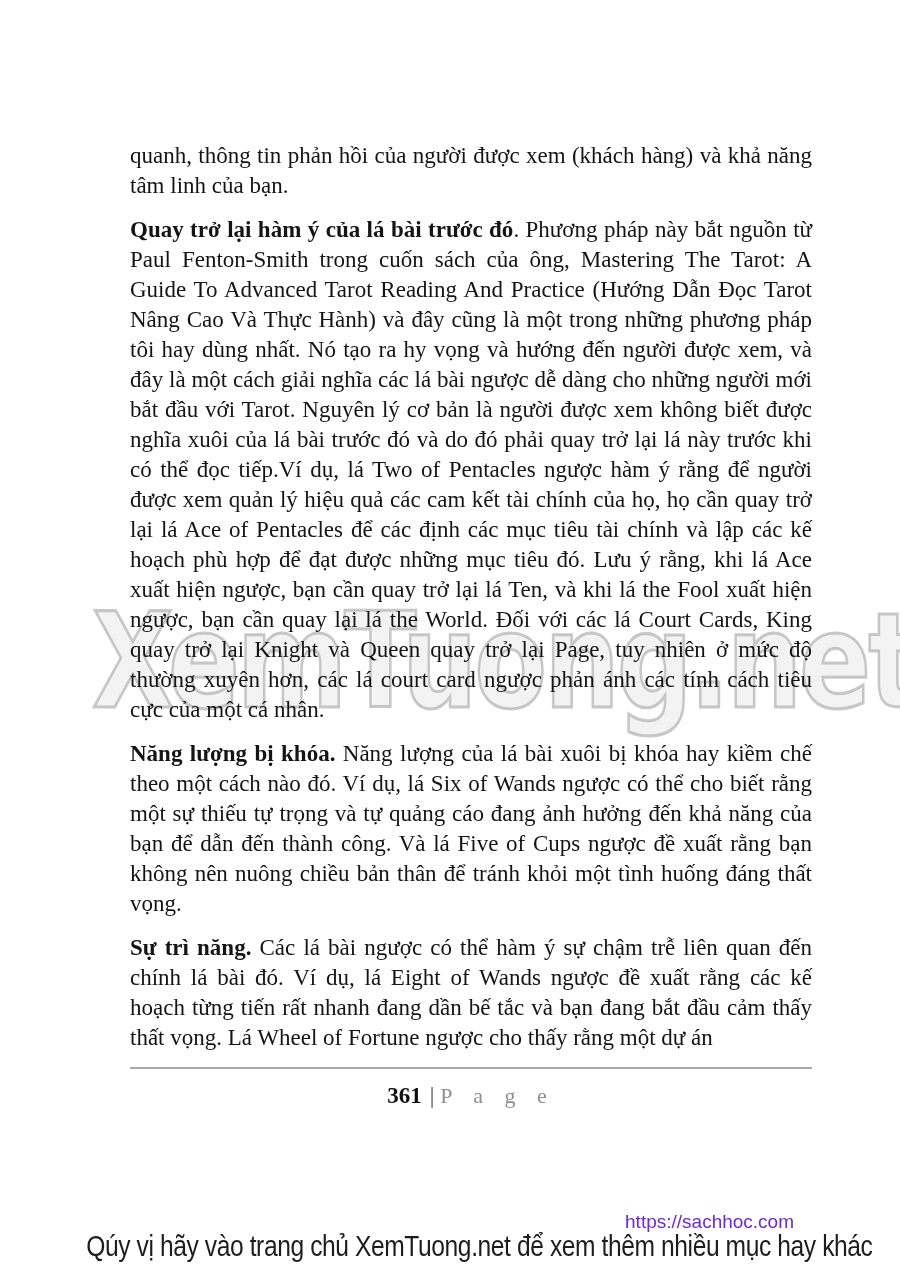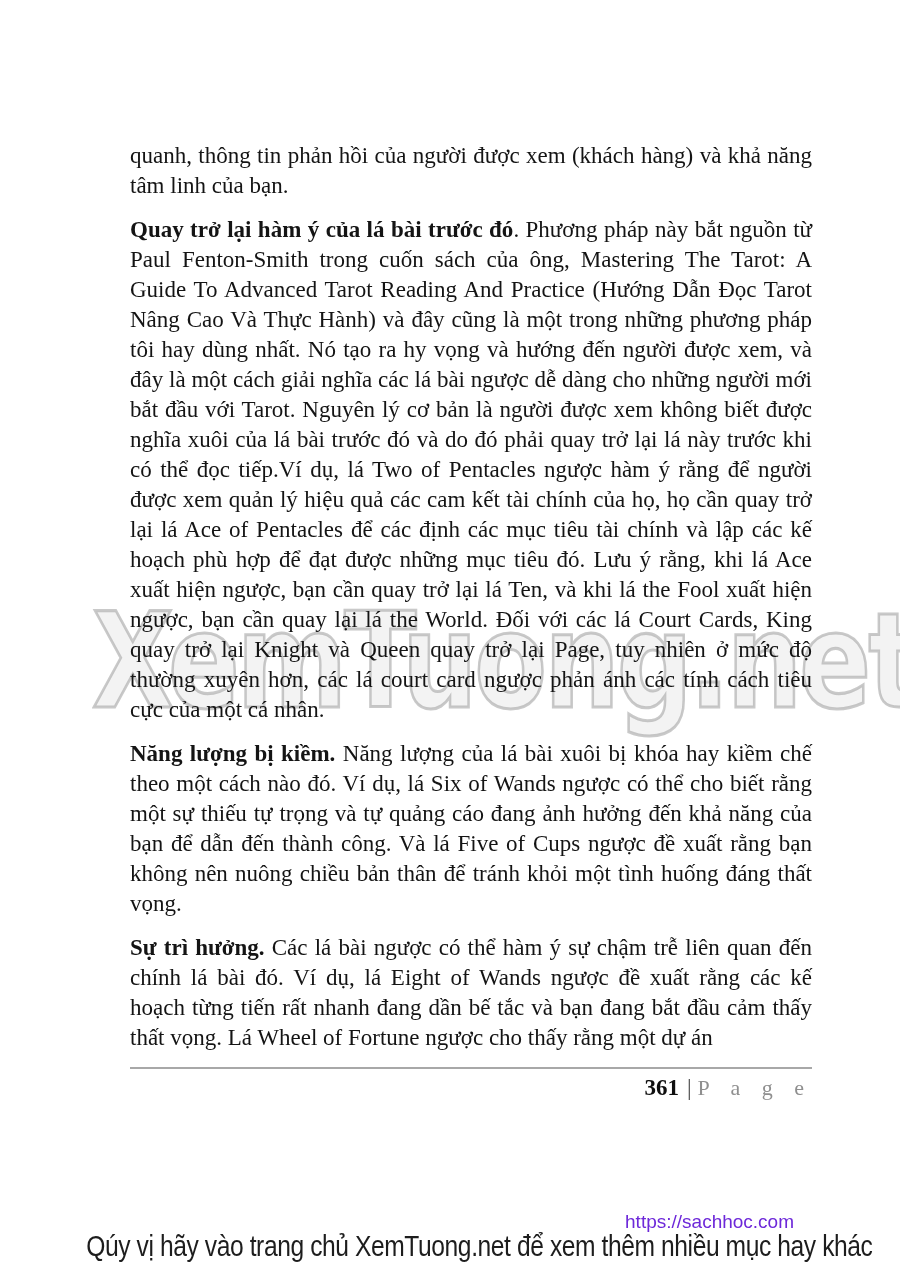--- a/index.html
+++ b/index.html
@@ -48,23 +48,23 @@
   .lead { font-weight: bold; margin-top: 22px; }
 
   .footer-rule {
     border: none;
     border-top: 2px solid #a8a8a8;
     margin: 6px 0 0 0;
     width: 682px;
   }
 
   .page-number-row {
-    margin-top: 4px;
+    margin-top: 12px;
     font-size: 23px;
-    text-align: right;
+    text-align: center;
   }
   .page-number-row .num { font-weight: bold; color: #0f0f0f; }
   .page-number-row .sep { color: #4a4a4a; margin: 0 6px 0 8px; font-weight: 400; }
   .page-number-row .pg {
     color: #8f8f8f;
     letter-spacing: 8px;
     font-size: 22px;
   }
 
   .sachhoc-link {
@@ -111,25 +111,25 @@
 
     <p class="para">
       <span>quanh, thông tin phản hồi của người được xem (khách hàng) và khả năng tâm linh của bạn.</span>
     </p>
 
     <p class="para">
       <b class="lead">Quay trở lại hàm ý của lá bài trước đó</b><span>. Phương pháp này bắt nguồn từ Paul Fenton-Smith trong cuốn sách của ông, Mastering The Tarot: A Guide To Advanced Tarot Reading And Practice (Hướng Dẫn Đọc Tarot Nâng Cao Và Thực Hành) và đây cũng là một trong những phương pháp tôi hay dùng nhất. Nó tạo ra hy vọng và hướng đến người được xem, và đây là một cách giải nghĩa các lá bài ngược dễ dàng cho những người mới bắt đầu với Tarot. Nguyên lý cơ bản là người được xem không biết được nghĩa xuôi của lá bài trước đó và do đó phải quay trở lại lá này trước khi có thể đọc tiếp.Ví dụ, lá Two of Pentacles ngược hàm ý rằng để người được xem quản lý hiệu quả các cam kết tài chính của họ, họ cần quay trở lại lá Ace of Pentacles để các định các mục tiêu tài chính và lập các kế hoạch phù hợp để đạt được những mục tiêu đó. Lưu ý rằng, khi lá Ace xuất hiện ngược, bạn cần quay trở lại lá Ten, và khi lá the Fool xuất hiện ngược, bạn cần quay lại lá the World. Đối với các lá Court Cards, King quay trở lại Knight và Queen quay trở lại Page, tuy nhiên ở mức độ thường xuyên hơn, các lá court card ngược phản ánh các tính cách tiêu cực của một cá nhân.</span>
     </p>
 
     <p class="para">
-      <b class="lead">Năng lượng bị kiềm.</b><span> Năng lượng của lá bài xuôi bị khóa hay kiềm chế theo một cách nào đó. Ví dụ, lá Six of Wands ngược có thể cho biết rằng một sự thiếu tự trọng và tự quảng cáo đang ảnh hưởng đến khả năng của bạn để dẫn đến thành công. Và lá Five of Cups ngược đề xuất rằng bạn không nên nuông chiều bản thân để tránh khỏi một tình huống đáng thất vọng.</span>
+      <b class="lead">Năng lượng bị khóa.</b><span> Năng lượng của lá bài xuôi bị khóa hay kiềm chế theo một cách nào đó. Ví dụ, lá Six of Wands ngược có thể cho biết rằng một sự thiếu tự trọng và tự quảng cáo đang ảnh hưởng đến khả năng của bạn để dẫn đến thành công. Và lá Five of Cups ngược đề xuất rằng bạn không nên nuông chiều bản thân để tránh khỏi một tình huống đáng thất vọng.</span>
     </p>
 
     <p class="para">
-      <b class="lead">Sự trì hưởng.</b><span> Các lá bài ngược có thể hàm ý sự chậm trễ liên quan đến chính lá bài đó. Ví dụ, lá Eight of Wands ngược đề xuất rằng các kế hoạch từng tiến rất nhanh đang dần bế tắc và bạn đang bắt đầu cảm thấy thất vọng. Lá Wheel of Fortune ngược cho thấy rằng một dự án</span>
+      <b class="lead">Sự trì năng.</b><span> Các lá bài ngược có thể hàm ý sự chậm trễ liên quan đến chính lá bài đó. Ví dụ, lá Eight of Wands ngược đề xuất rằng các kế hoạch từng tiến rất nhanh đang dần bế tắc và bạn đang bắt đầu cảm thấy thất vọng. Lá Wheel of Fortune ngược cho thấy rằng một dự án</span>
     </p>
 
     <hr class="footer-rule">
 
     <div class="page-number-row">
       <span class="num">361</span><span class="sep">|</span><span class="pg">P a g e</span>
     </div>
 
   </div>
 

